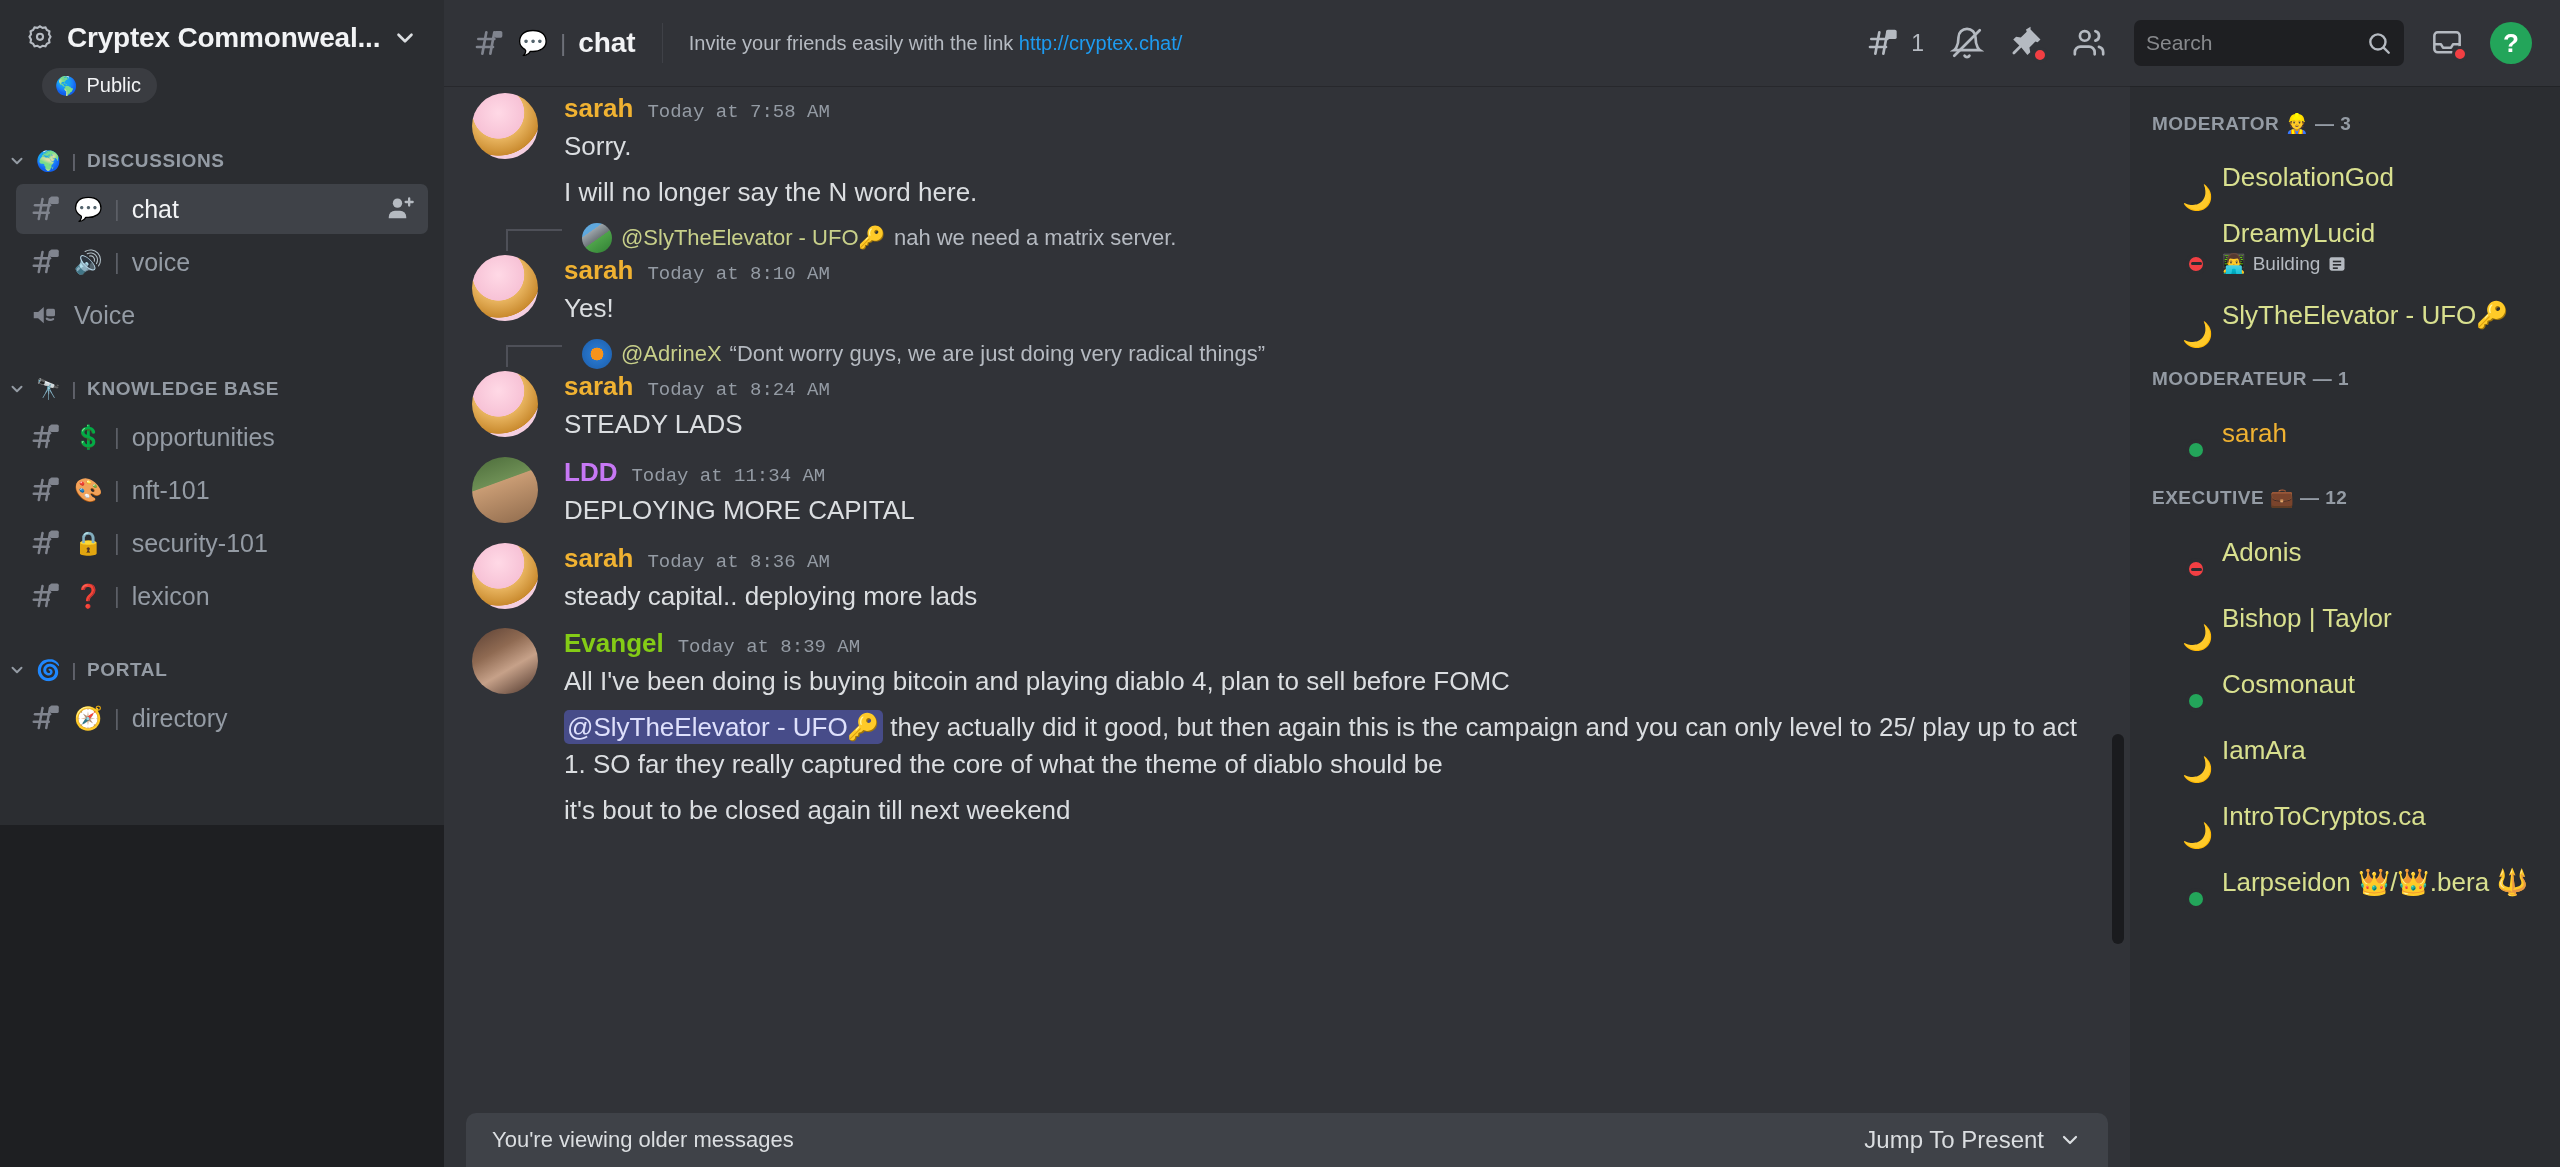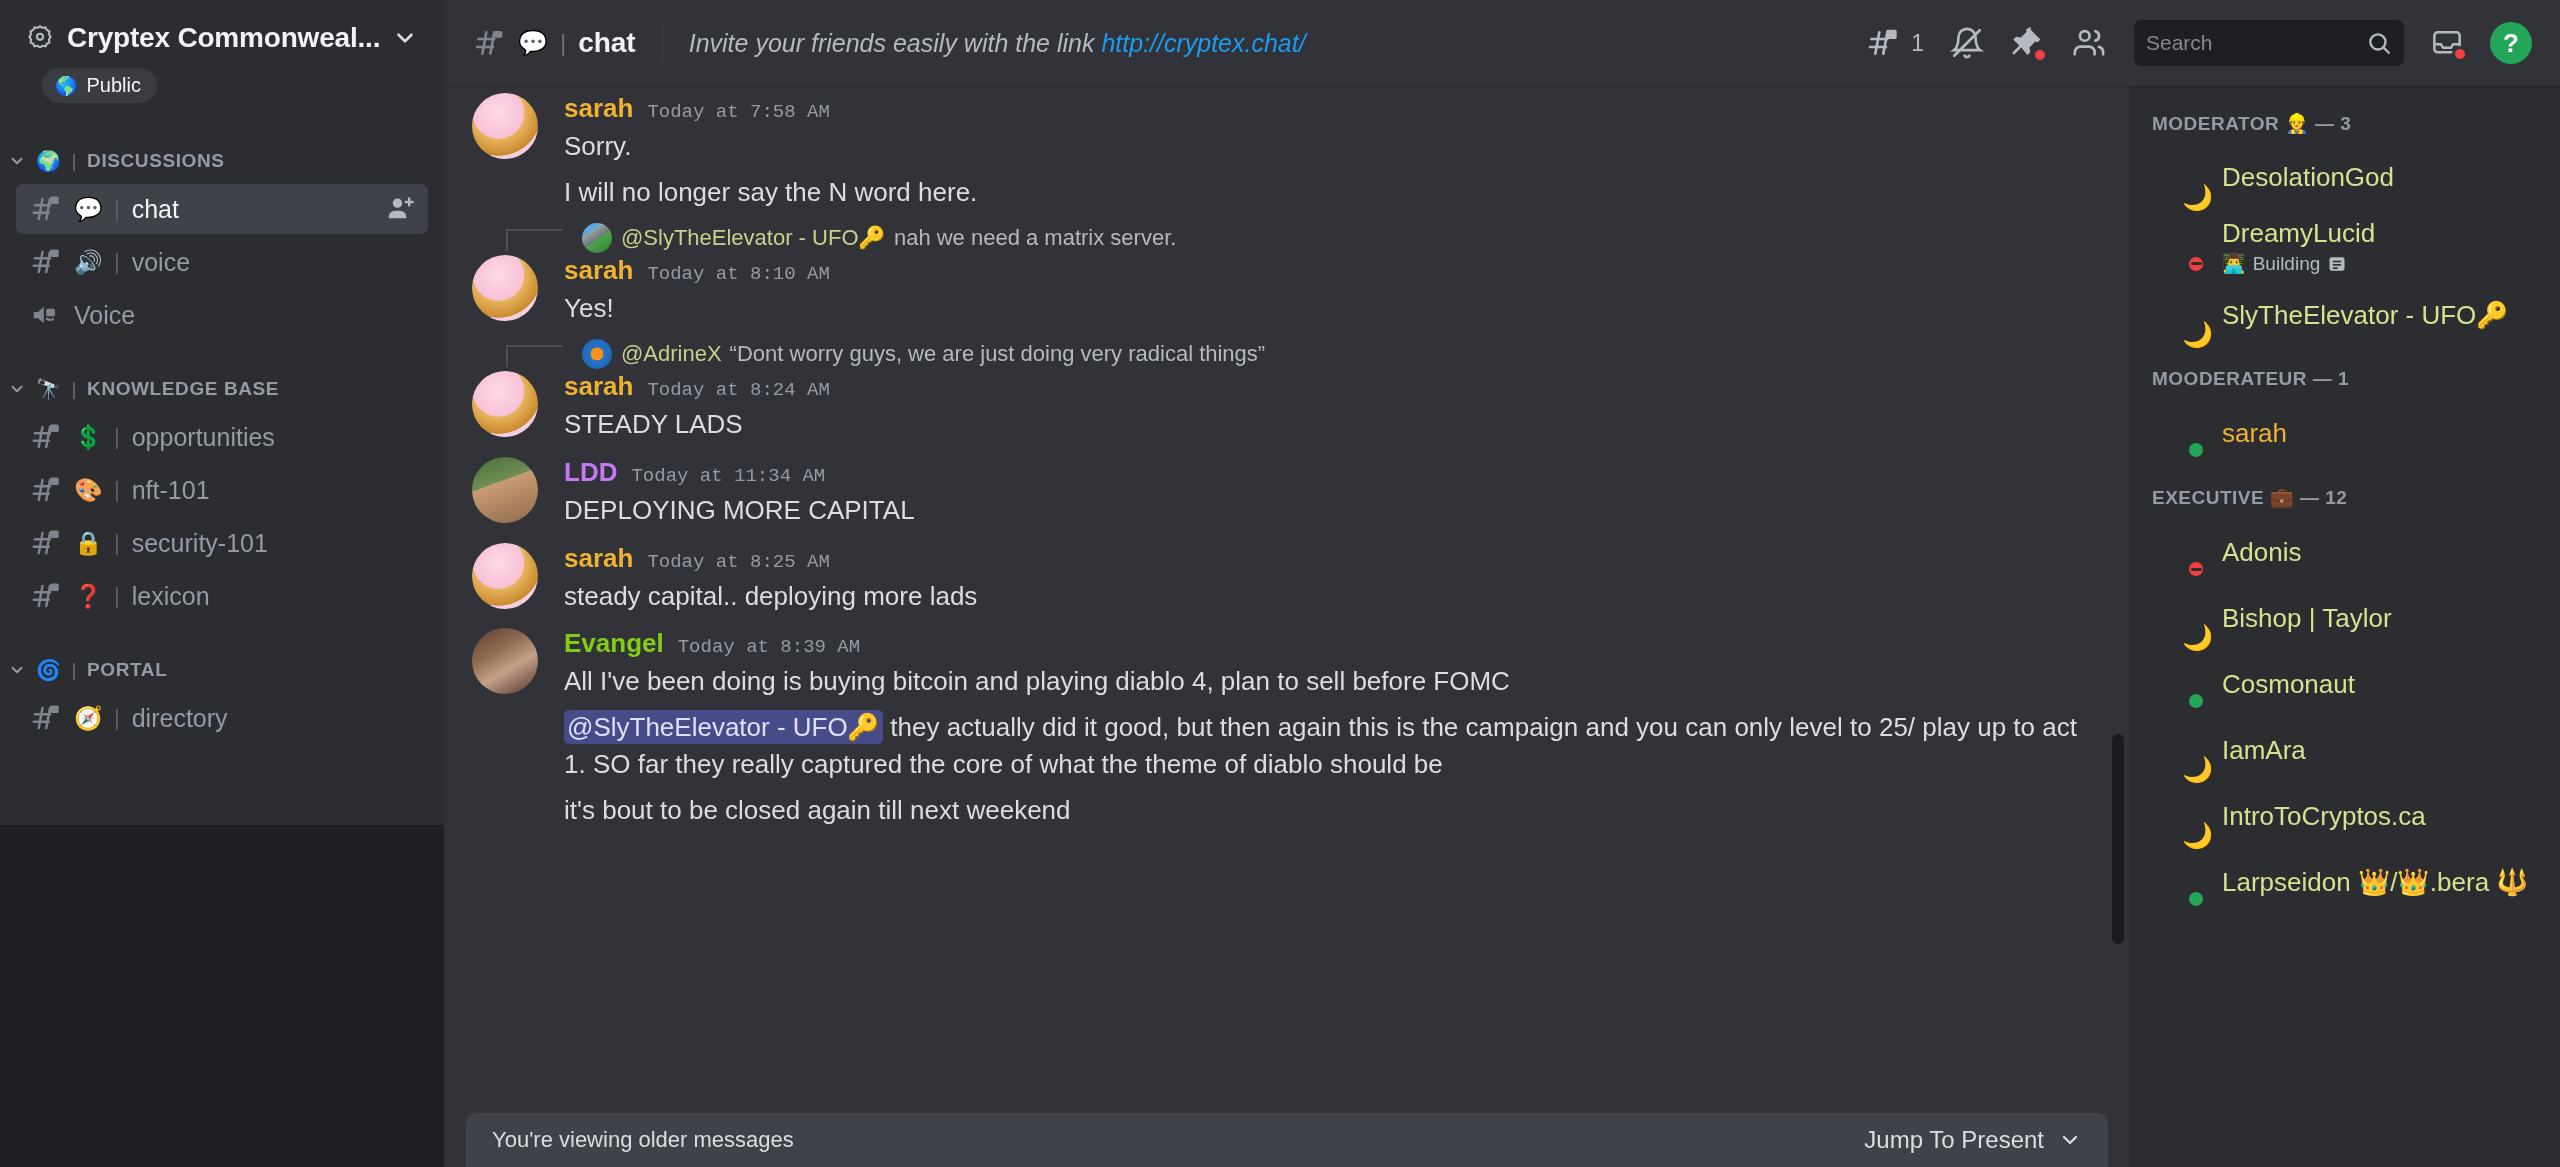--- a/index.html
+++ b/index.html
@@ -87,21 +87,21 @@
     background: #313338;
     box-shadow: 0 1px 0 rgba(0,0,0,0.2);
     position: relative; z-index: 5;
   }
   .topbar-chan { display: flex; align-items: center; gap: 12px; }
   .tb-hash { position: relative; color: #80848e; width: 34px; height: 32px; display:flex; align-items:center; justify-content:center;}
   .tb-emoji { font-size: 24px; }
   .tb-bar { color: #6d7078; font-size: 24px; }
   .tb-name { font-size: 28px; font-weight: 700; color: #f2f3f5; }
   .tb-divider { width: 1px; height: 40px; background: #3f4147; margin: 0 26px; }
-  .tb-topic { font-size: 25px; color: #b5bac1; white-space: nowrap; font-style: italic; }
+  .tb-topic { font-size: 20px; color: #b5bac1; white-space: nowrap; }
   .tb-link { color: #1d9bf0; text-decoration: none; }
   .tb-right { margin-left: auto; display: flex; align-items: center; gap: 26px; }
   .tb-icon { color: #b5bac1; display: flex; align-items: center; cursor: pointer; position: relative; }
   .tb-count { font-size: 23px; color: #b5bac1; margin-left: -14px; }
   .search-box {
     width: 270px; height: 46px; background: #1e1f22;
     border-radius: 7px; display: flex; align-items: center;
     padding: 0 12px; gap: 8px;
   }
   .search-input {
@@ -577,21 +577,21 @@
                   <div class="msg-text">DEPLOYING MORE CAPITAL</div>
                 </div>
               </div>
             </div>
             <div class="msg-group">
               <div class="msg-row">
                 <div class="avatar" style="background-image: radial-gradient(circle at 40% 30%, rgb(255, 217, 230) 0%, rgb(247, 194, 214) 42%, rgb(232, 180, 95) 43%, rgb(201, 138, 46) 70%, rgb(244, 207, 224) 71%);"></div>
                 <div class="msg-body">
                   <div class="msg-head">
                     <span class="author" style="color:#f0b232">sarah</span>
-                    <span class="stamp">Today at 8:25 AM</span>
+                    <span class="stamp">Today at 8:36 AM</span>
                   </div>
                   <div class="msg-text">steady capital.. deploying more lads</div>
                 </div>
               </div>
             </div>
             <div class="msg-group">
               <div class="msg-row">
                 <div class="avatar" style="background-image: linear-gradient(150deg, rgb(90, 63, 51) 0%, rgb(143, 106, 82) 35%, rgb(198, 161, 137) 60%, rgb(74, 50, 40) 100%);"></div>
                 <div class="msg-body">
                   <div class="msg-head">

